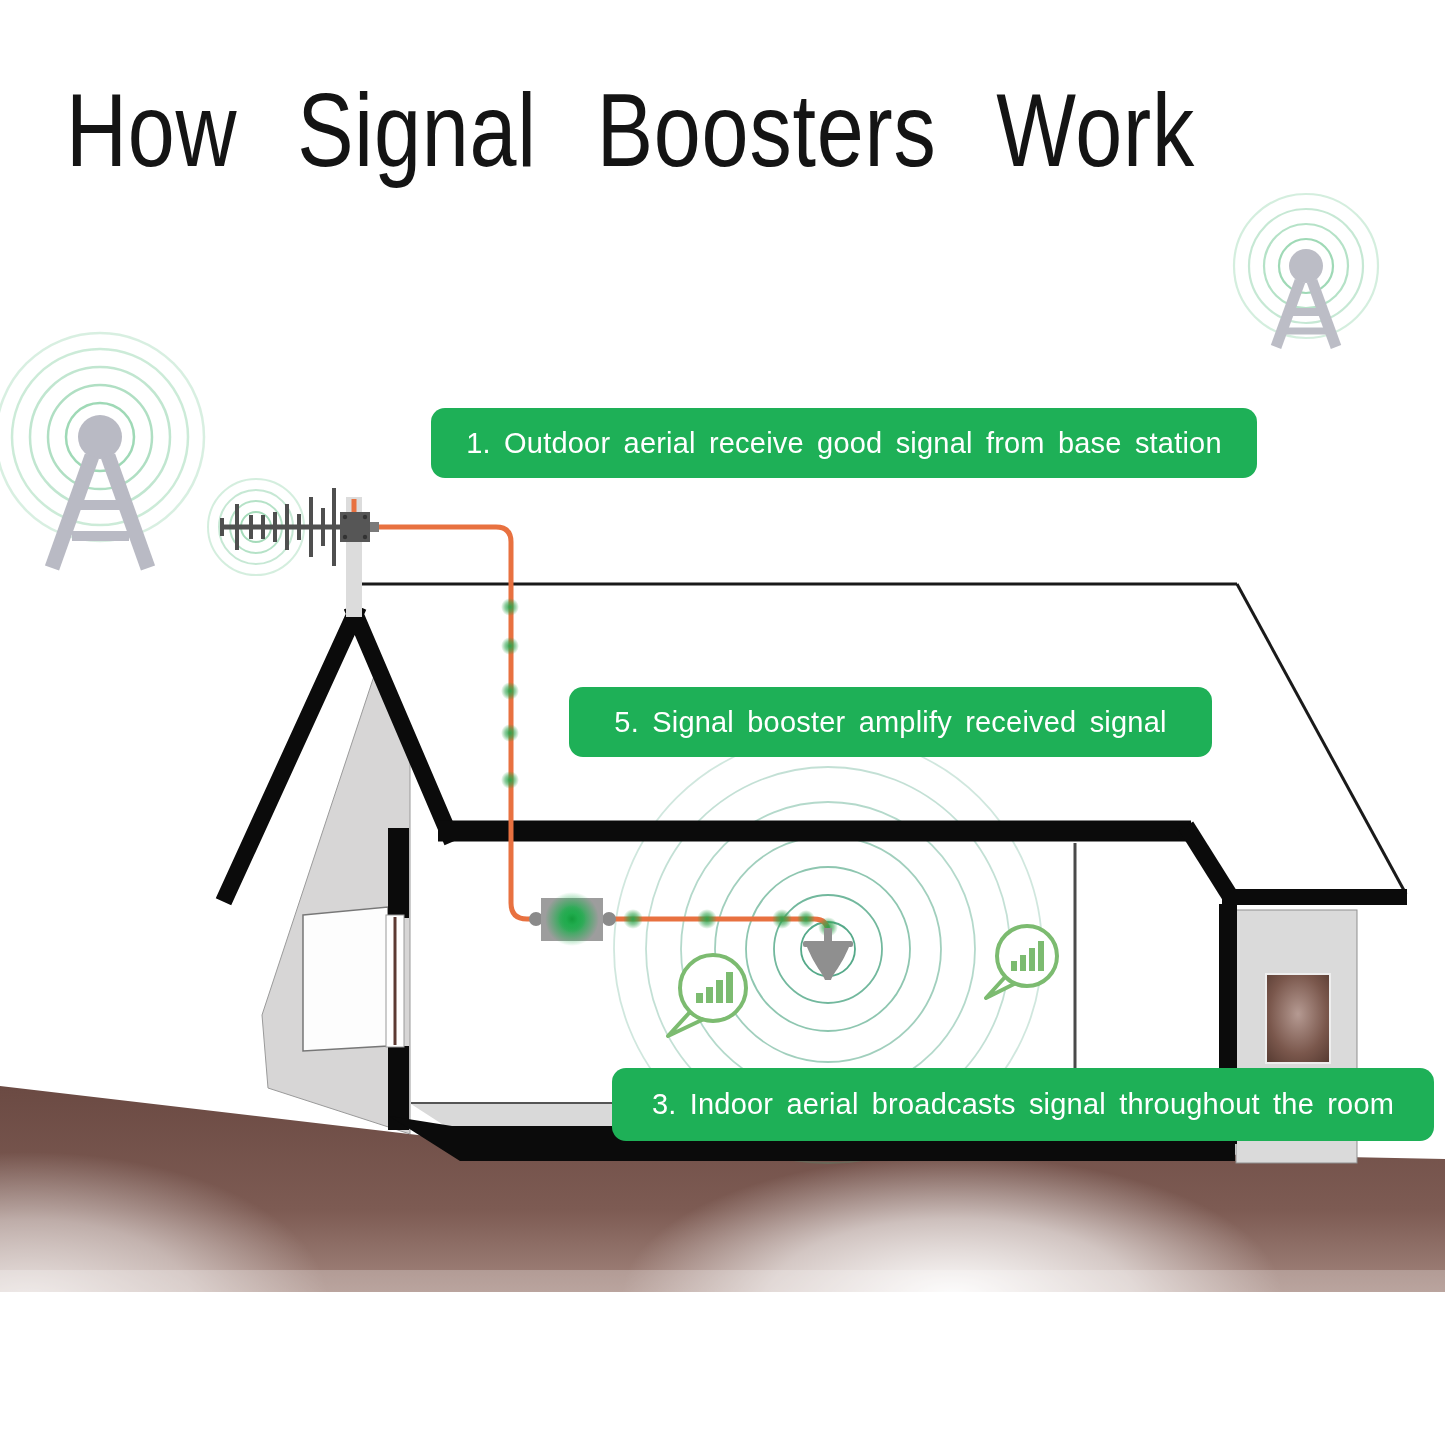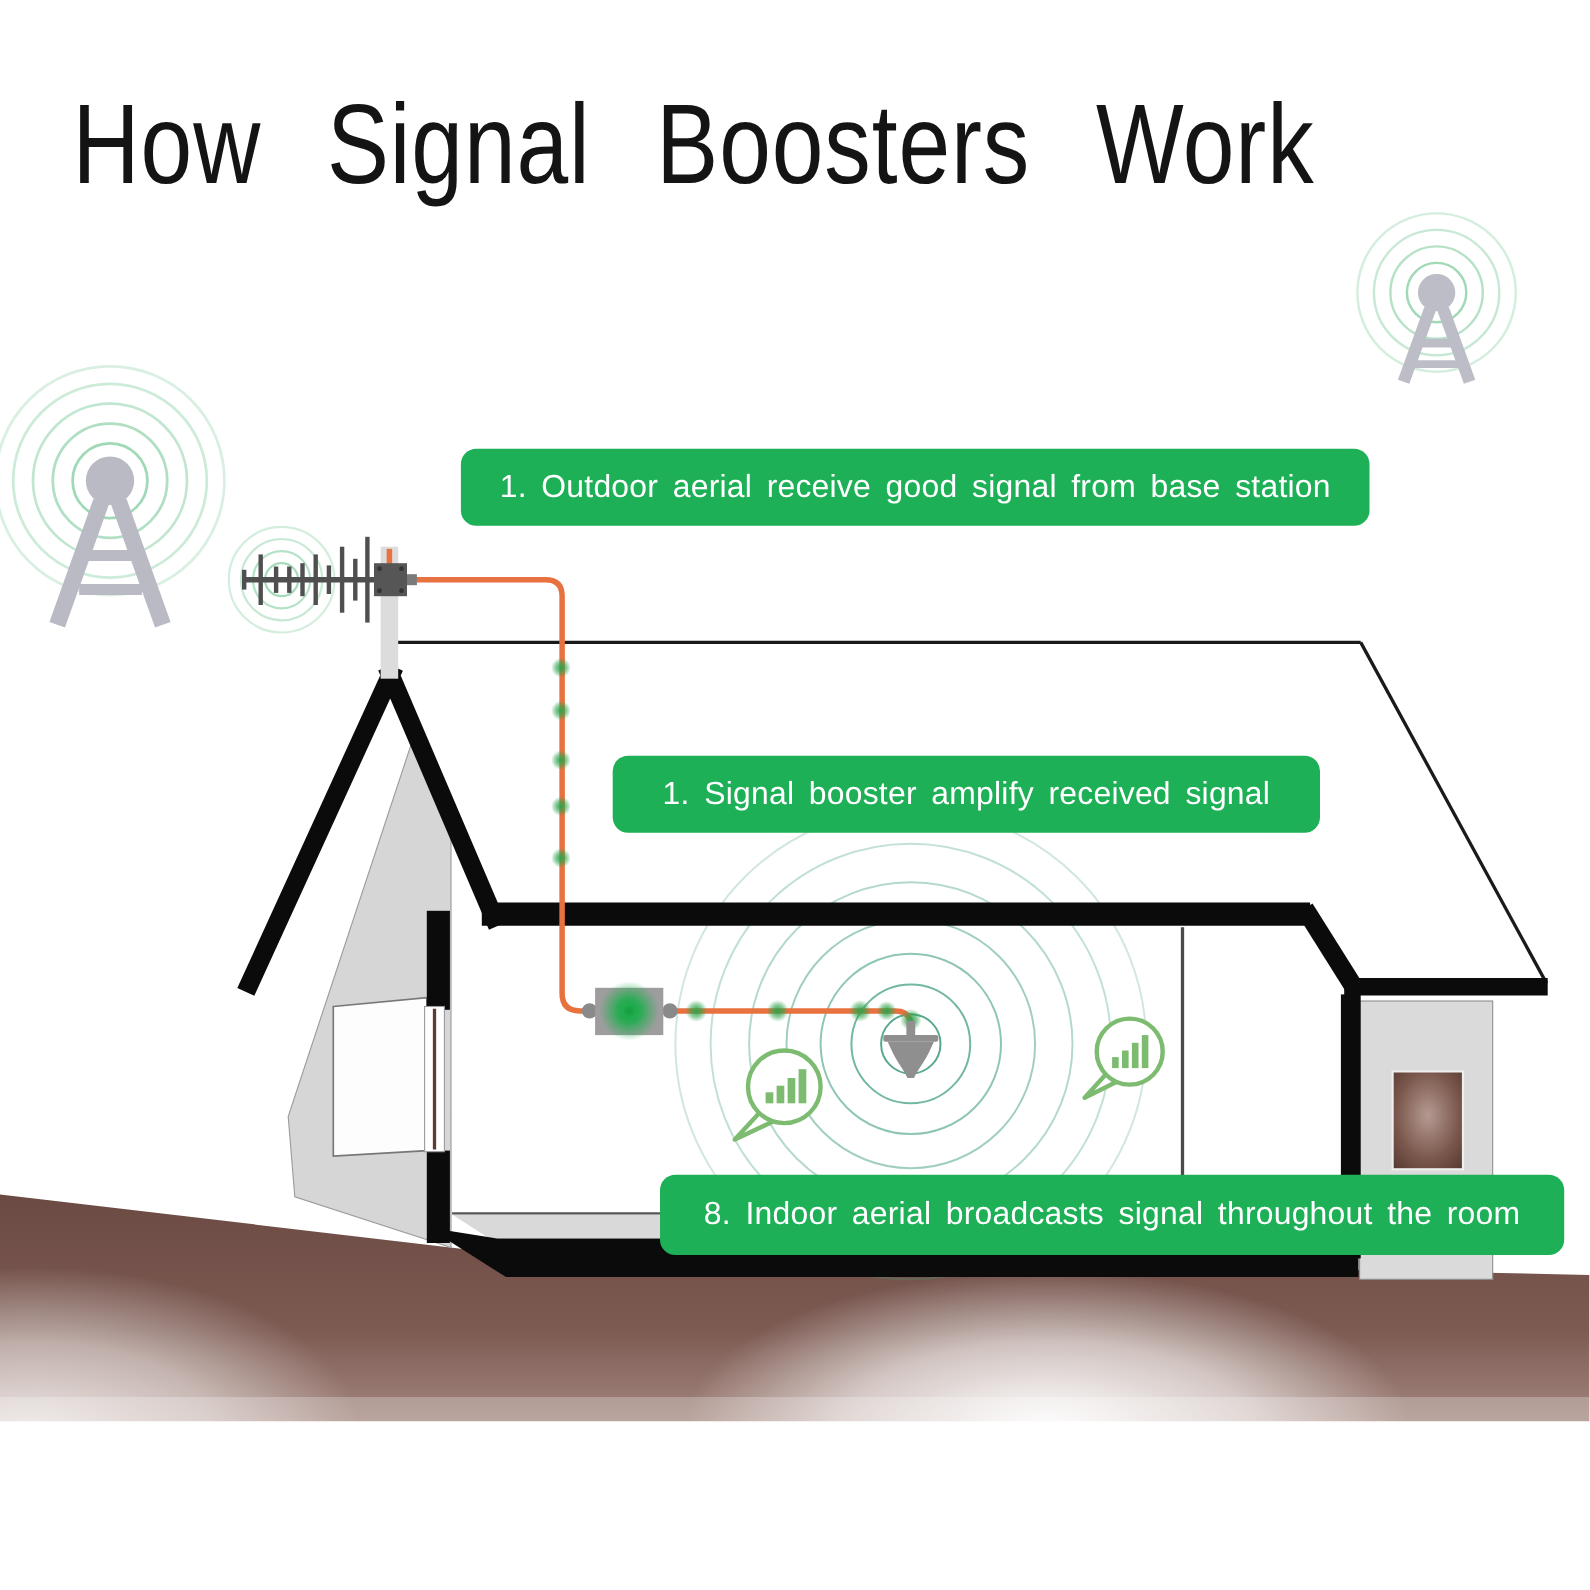--- a/index.html
+++ b/index.html
@@ -13,21 +13,21 @@
   .page-title{
     position:absolute;left:66px;top:72px;
     font-size:103px;font-weight:400;color:#141414;
     transform:scaleX(0.82);transform-origin:left top;
     letter-spacing:1px;word-spacing:0.42em;white-space:nowrap;
   }
   .banner{
     position:absolute;display:flex;align-items:center;justify-content:center;
     background:var(--banner-green,#1eb057);
     border-radius:14px;color:#ffffff;white-space:nowrap;
-    font-size:29px;word-spacing:5px;letter-spacing:0.2px;
+    font-size:29px;word-spacing:5px;letter-spacing:0.2px;margin-left:12px;
   }
   .banner-1{left:419px;top:408px;width:826px;height:70px;}
   .banner-2{left:557px;top:687px;width:643px;height:70px;}
   .banner-3{left:600px;top:1068px;width:822px;height:73px;}
 </style>
 </head>
 <body>
 
 <div class="stage">
 
@@ -224,19 +224,19 @@
     <circle cx="365" cy="537" r="2.2" fill="#333333"></circle>
   </g>
 </svg>
 
 <div class="page-title">How Signal Boosters Work</div>
 
 <div class="banner banner-1">
   <span>1. Outdoor aerial receive good signal from base station</span>
 </div>
 <div class="banner banner-2">
-  <span>1. Signal booster amplify received signal</span>
+  <span>5. Signal booster amplify received signal</span>
 </div>
 <div class="banner banner-3">
-  <span>8. Indoor aerial broadcasts signal throughout the room</span>
+  <span>3. Indoor aerial broadcasts signal throughout the room</span>
 </div>
 
 </div>
 
 </body></html>

